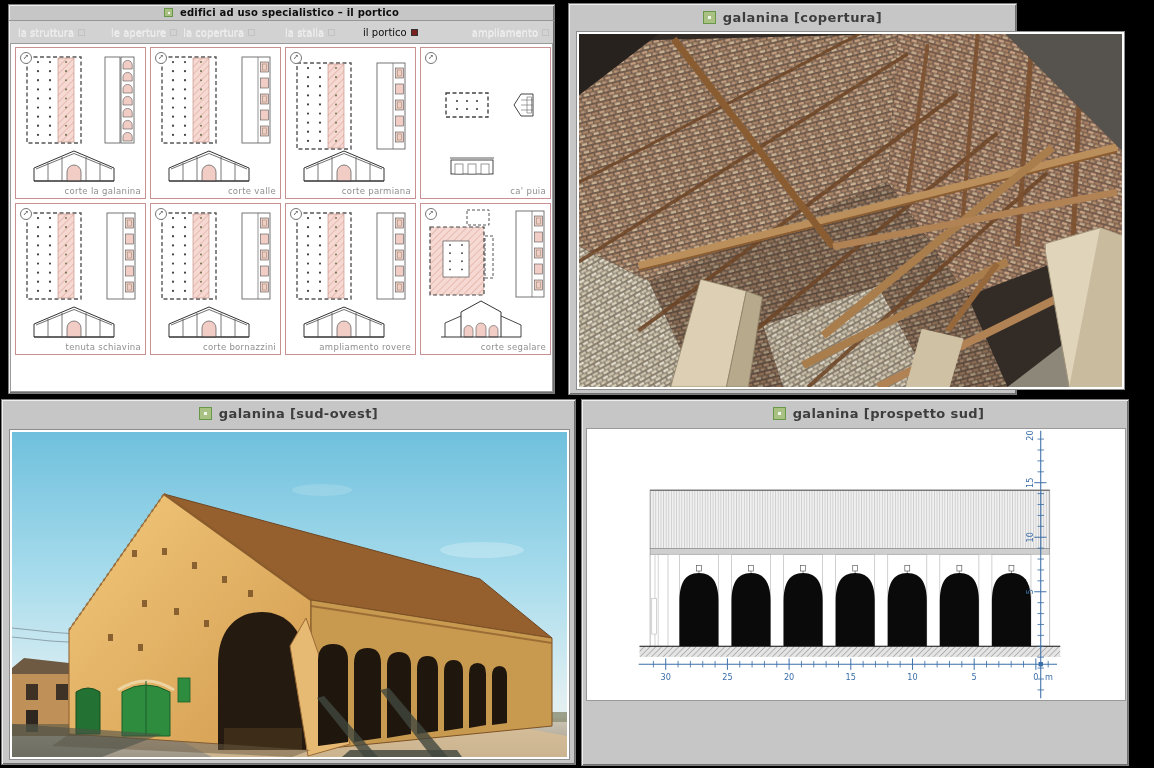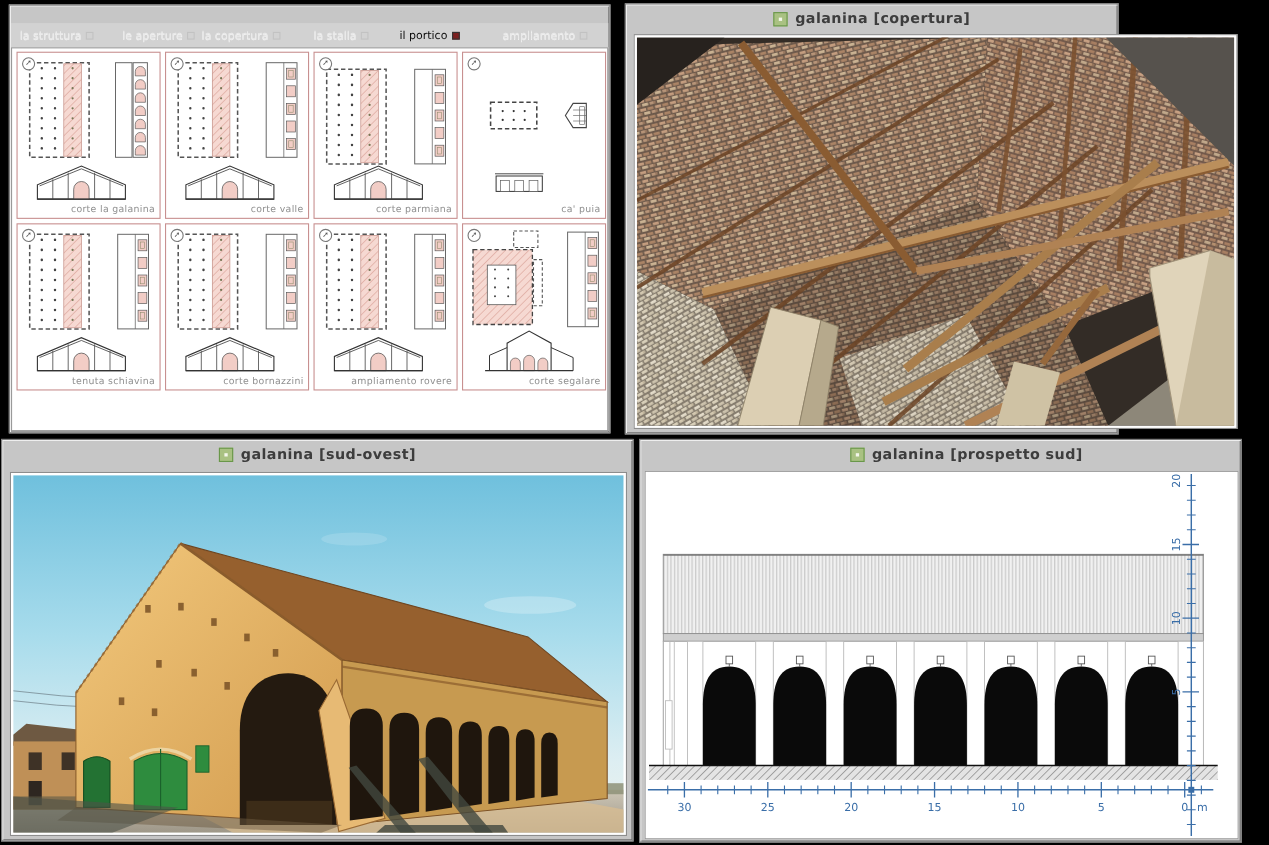--- a/index.html
+++ b/index.html
@@ -22,35 +22,35 @@
   .tbicon.small::after{left:3px;top:3px;width:2px;height:2px;}
 
   
   #tabrow{position:absolute;left:1px;right:1px;top:16px;height:22px;background:#d2d2d2;
           display:flex;align-items:center;font-size:10px;border-bottom:1px solid #b0b0b0;}
   .tab{display:flex;align-items:center;gap:4px;color:#eaeaea;text-shadow:0 1px 0 rgba(255,255,255,.7);cursor:default;justify-content:center;}
   .tab .box{width:7px;height:7px;border:1px solid #c2c2c2;box-sizing:border-box;background:transparent;}
   .tab.active{color:#0c0c0c;text-shadow:none;}
   .tab.active .box{background:#7c1f1f;border-color:#333;}
   .t1{margin-left:8px}.t2{margin-left:26px}.t3{margin-left:6px}.t4{margin-left:30px}.t5{margin-left:28px}
-  .t6{margin-left:auto;margin-right:19px}
+  .t6{margin-left:auto;margin-right:4px}
   #grid-area{position:absolute;left:1px;right:1px;top:38px;bottom:1px;background:#fff;border:1px solid #9a9a9a;}
   .cell{position:absolute;width:131px;height:152px;border:1px solid #c89090;background:#fff;box-sizing:border-box;}
   .c1{left:4px;top:3px}.c2{left:139px;top:3px}.c3{left:274px;top:3px}.c4{left:409px;top:3px}
   .c5{left:4px;top:159px}.c6{left:139px;top:159px}.c7{left:274px;top:159px}.c8{left:409px;top:159px}
   .hotspot{position:absolute;left:4px;top:4px;width:10px;height:10px;border:1px solid #777;border-radius:50%;
            font-size:7px;line-height:9px;text-align:center;color:#555;background:#fff;z-index:2;}
   .cap{position:absolute;right:4px;bottom:2px;font-size:8.5px;color:#8f8f8f;letter-spacing:.3px;}
   .cell-art{position:absolute;left:0;top:0;width:129px;height:138px;pointer-events:none;}
 
   .photo-frame{position:absolute;background:#fff;border:1px solid #8d8d8d;padding:2px;box-sizing:border-box;}
   .photo-frame svg{display:block;width:100%;height:100%;}
   #frame-tr{left:7px;top:27px;width:549px;height:359px;}
   #frame-bl{left:7px;top:29px;width:561px;height:331px;}
-  #panel-br{position:absolute;left:4px;top:28px;width:540px;height:335px;background:#fff;border:1px solid #999;box-sizing:border-box;}
+  #panel-br{position:absolute;left:4px;top:28px;width:540px;height:273px;background:#fff;border:1px solid #999;box-sizing:border-box;}
   #panel-br svg{display:block;width:100%;height:100%;}
 </style>
 </head>
 <body>
 
 <svg width="0" height="0" style="position:absolute" aria-hidden="true">
   <defs>
     <pattern id="pinkh" width="5" height="5" patternUnits="userSpaceOnUse" patternTransform="rotate(45)">
       <rect width="5" height="5" fill="#f6d9d2"></rect>
         <line x1="0" y1="0" x2="0" y2="5" stroke="#e3b3a9" stroke-width="1.6"></line>
@@ -186,20 +186,24 @@
       <path d="M0 267 L0 212 C0 191 6 177 24 177 C42 177 48 191 48 212 L48 267 Z"></path>
       <rect x="21" y="167.5" width="6" height="7" fill="#fff" stroke="#555" stroke-width="0.8"></rect>
       <line x1="24" y1="174.5" x2="24" y2="177" stroke="#555" stroke-width="0.8"></line>
     </g>
   </defs>
 </svg>
 
 <div id="stage">
 
   <div class="window" id="win-tl">
+    <div class="titlebar">
+      <span class="tbicon small"></span>
+      <span>edifici ad uso specialistico – il portico</span>
+    </div>
     <div id="tabrow">
       <span class="tab t1">
           <span>la struttura</span>
           <span class="box"></span>
         </span>
       <span class="tab t2">
           <span>le aperture</span>
           <span class="box"></span>
         </span>
       <span class="tab t3">

